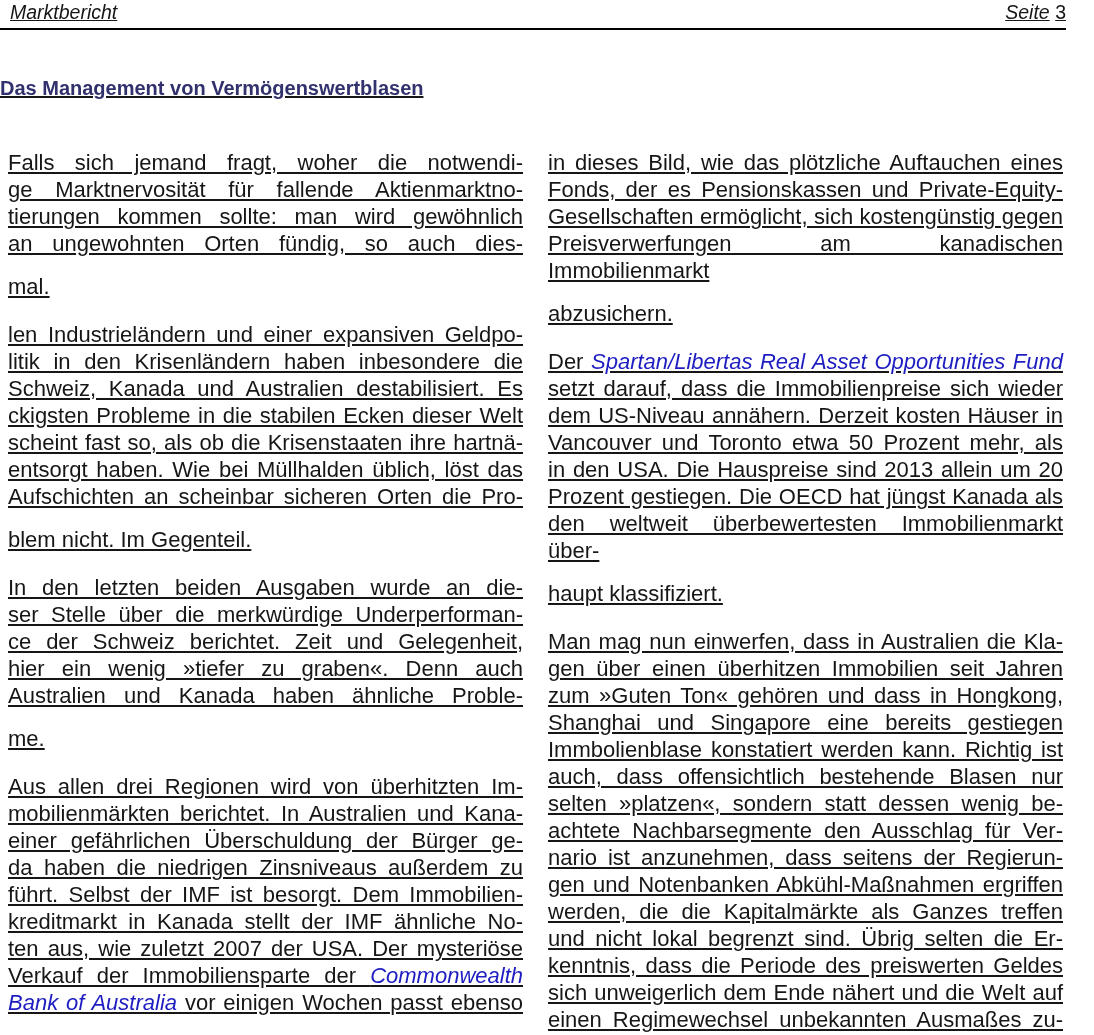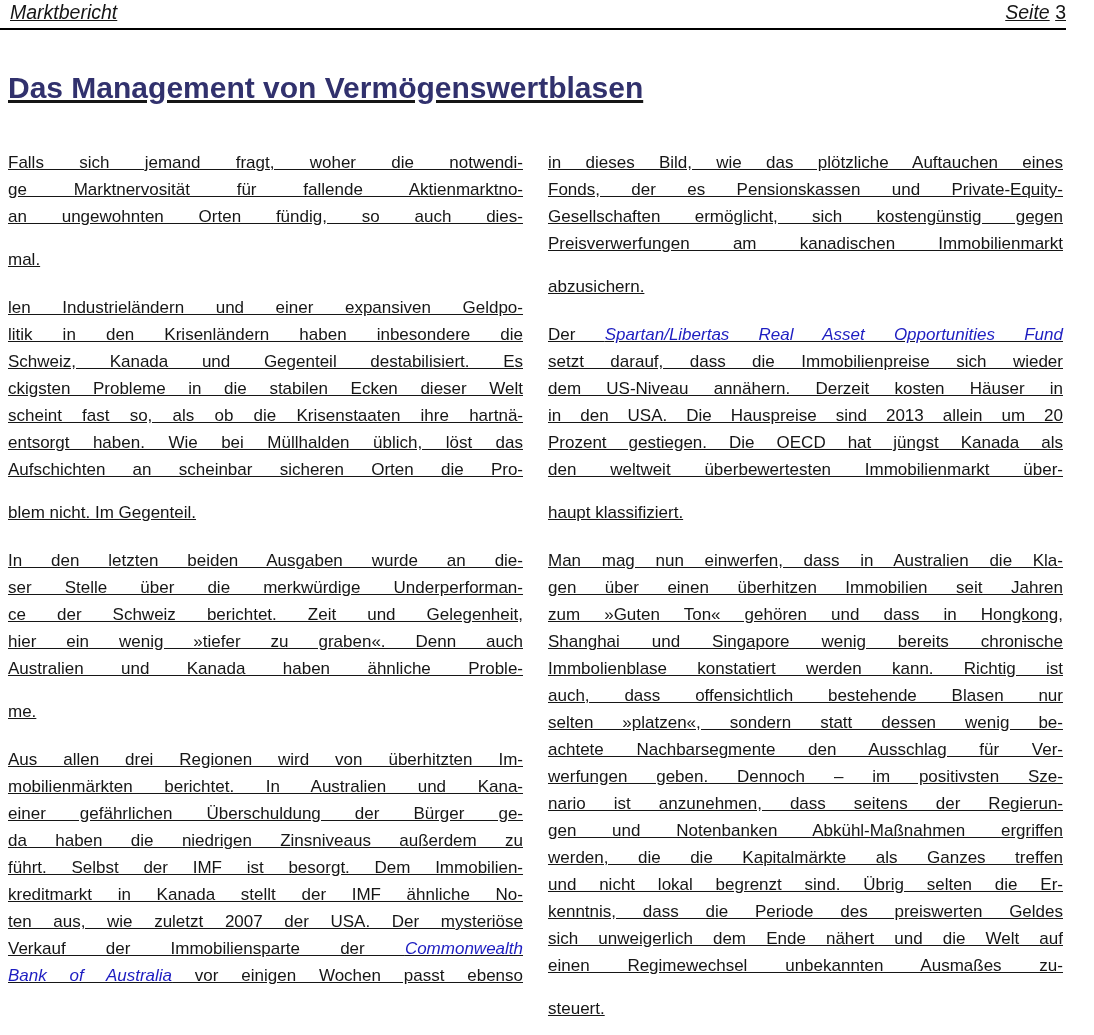--- a/index.html
+++ b/index.html
@@ -33,43 +33,43 @@
     font-style: normal;
     margin-left: 0.28em;
   }
   .rule {
     width: 1066px;
     height: 2px;
     background: var(--rule-color, #000000);
     margin-top: 4px;
   }
   .article-title {
-    margin: 44px 0 0 8px;
-    font-size: 30px;
+    margin: 44px 0 0 0;
+    font-size: 20px;
     line-height: 28px;
     font-weight: bold;
     color: var(--title-color, #31316d);
   }
   .columns {
     display: flex;
     gap: 25px;
     margin: 47px 0 0 8px;
   }
   .col {
     width: 515px;
     flex: 0 0 515px;
   }
   .para {
     margin: 0 0 21px 0;
   }
   .para:last-child {
     margin-bottom: 0;
   }
   .line {
-    font-size: 17px;
+    font-size: 22px;
     line-height: 27px;
     text-align: justify;
     text-align-last: justify;
   }
   .line.end {
     text-align-last: left;
     margin-top: 16px;
   }
   .link {
     color: var(--link-color, #1d1dc1);
@@ -86,27 +86,28 @@
     <span class="running-title">Marktbericht</span>
     <span class="page-indicator"><span class="pg-label">Seite</span><span class="pg-num">3</span></span>
   </div>
   <div class="rule"></div>
   <h1 class="article-title">Das Management von Vermögenswertblasen</h1>
   <div class="columns">
     <div class="col">
         <div class="para">
           <div class="line"><span>Falls sich jemand fragt, woher die notwendi-</span></div>
           <div class="line"><span>ge Marktnervosität für fallende Aktienmarktno-</span></div>
+          <div class="line"><span>tierungen kommen sollte: man wird gewöhnlich</span></div>
           <div class="line"><span>an ungewohnten Orten fündig, so auch dies-</span></div>
           <div class="line end"><span>mal.</span></div>
         </div>
         <div class="para">
           <div class="line"><span>len Industrieländern und einer expansiven Geldpo-</span></div>
           <div class="line"><span>litik in den Krisenländern haben inbesondere die</span></div>
-          <div class="line"><span>Schweiz, Kanada und Gegenteil destabilisiert. Es</span></div>
+          <div class="line"><span>Schweiz, Kanada und Australien destabilisiert. Es</span></div>
           <div class="line"><span>ckigsten Probleme in die stabilen Ecken dieser Welt</span></div>
           <div class="line"><span>scheint fast so, als ob die Krisenstaaten ihre hartnä-</span></div>
           <div class="line"><span>entsorgt haben. Wie bei Müllhalden üblich, löst das</span></div>
           <div class="line"><span>Aufschichten an scheinbar sicheren Orten die Pro-</span></div>
           <div class="line end"><span>blem nicht. Im Gegenteil.</span></div>
         </div>
         <div class="para">
           <div class="line"><span>In den letzten beiden Ausgaben wurde an die-</span></div>
           <div class="line"><span>ser Stelle über die merkwürdige Underperforman-</span></div>
           <div class="line"><span>ce der Schweiz berichtet. Zeit und Gelegenheit,</span></div>
@@ -131,35 +132,35 @@
           <div class="line"><span>in dieses Bild, wie das plötzliche Auftauchen eines</span></div>
           <div class="line"><span>Fonds, der es Pensionskassen und Private-Equity-</span></div>
           <div class="line"><span>Gesellschaften ermöglicht, sich kostengünstig gegen</span></div>
           <div class="line"><span>Preisverwerfungen am kanadischen Immobilienmarkt</span></div>
           <div class="line end"><span>abzusichern.</span></div>
         </div>
         <div class="para">
           <div class="line"><span>Der </span><span class="link">Spartan/Libertas Real Asset Opportunities Fund</span></div>
           <div class="line"><span>setzt darauf, dass die Immobilienpreise sich wieder</span></div>
           <div class="line"><span>dem US-Niveau annähern. Derzeit kosten Häuser in</span></div>
+          <div class="line"><span>Vancouver und Toronto etwa 50 Prozent mehr, als</span></div>
           <div class="line"><span>in den USA. Die Hauspreise sind 2013 allein um 20</span></div>
           <div class="line"><span>Prozent gestiegen. Die OECD hat jüngst Kanada als</span></div>
           <div class="line"><span>den weltweit überbewertesten Immobilienmarkt über-</span></div>
           <div class="line end"><span>haupt klassifiziert.</span></div>
         </div>
         <div class="para">
           <div class="line"><span>Man mag nun einwerfen, dass in Australien die Kla-</span></div>
           <div class="line"><span>gen über einen überhitzen Immobilien seit Jahren</span></div>
           <div class="line"><span>zum »Guten Ton« gehören und dass in Hongkong,</span></div>
-          <div class="line"><span>Shanghai und Singapore wenig bereits chronische</span></div>
+          <div class="line"><span>Shanghai und Singapore eine bereits gestiegen</span></div>
           <div class="line"><span>Immbolienblase konstatiert werden kann. Richtig ist</span></div>
           <div class="line"><span>auch, dass offensichtlich bestehende Blasen nur</span></div>
           <div class="line"><span>selten »platzen«, sondern statt dessen wenig be-</span></div>
           <div class="line"><span>achtete Nachbarsegmente den Ausschlag für Ver-</span></div>
-          <div class="line"><span>werfungen geben. Dennoch – im positivsten Sze-</span></div>
           <div class="line"><span>nario ist anzunehmen, dass seitens der Regierun-</span></div>
           <div class="line"><span>gen und Notenbanken Abkühl-Maßnahmen ergriffen</span></div>
           <div class="line"><span>werden, die die Kapitalmärkte als Ganzes treffen</span></div>
           <div class="line"><span>und nicht lokal begrenzt sind. Übrig selten die Er-</span></div>
           <div class="line"><span>kenntnis, dass die Periode des preiswerten Geldes</span></div>
           <div class="line"><span>sich unweigerlich dem Ende nähert und die Welt auf</span></div>
           <div class="line"><span>einen Regimewechsel unbekannten Ausmaßes zu-</span></div>
           <div class="line end"><span>steuert.</span></div>
         </div>
       </div>

